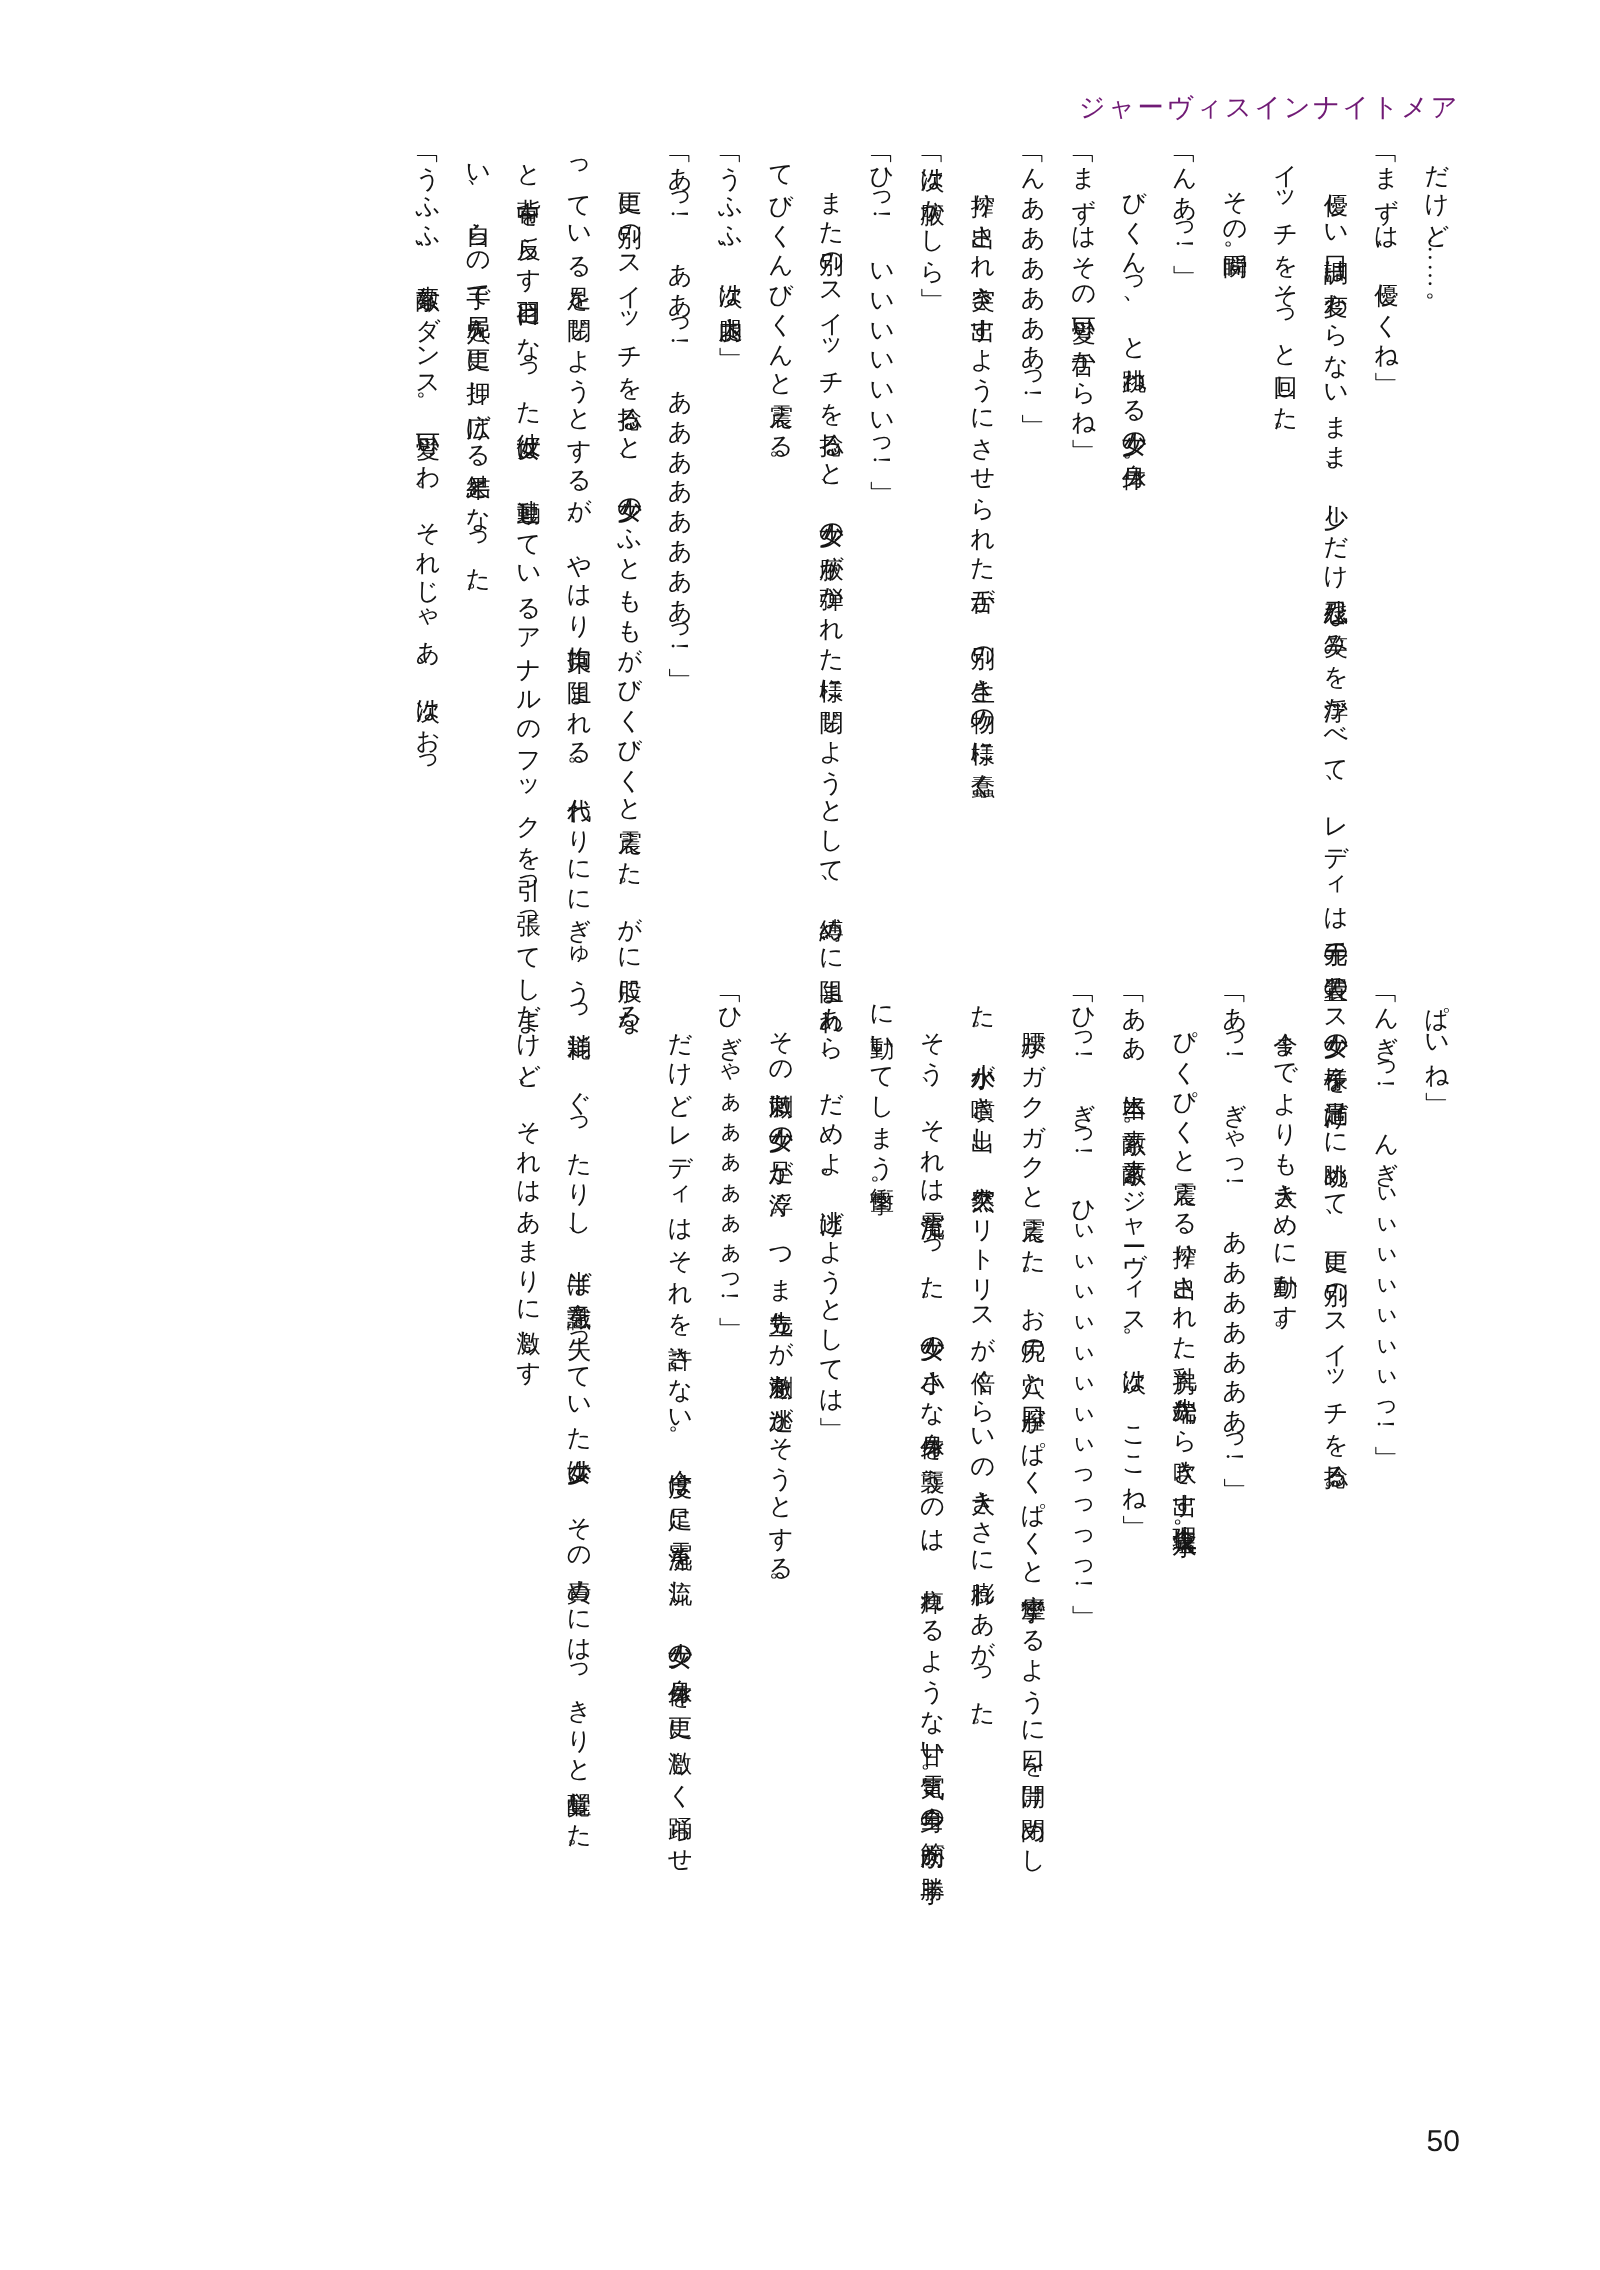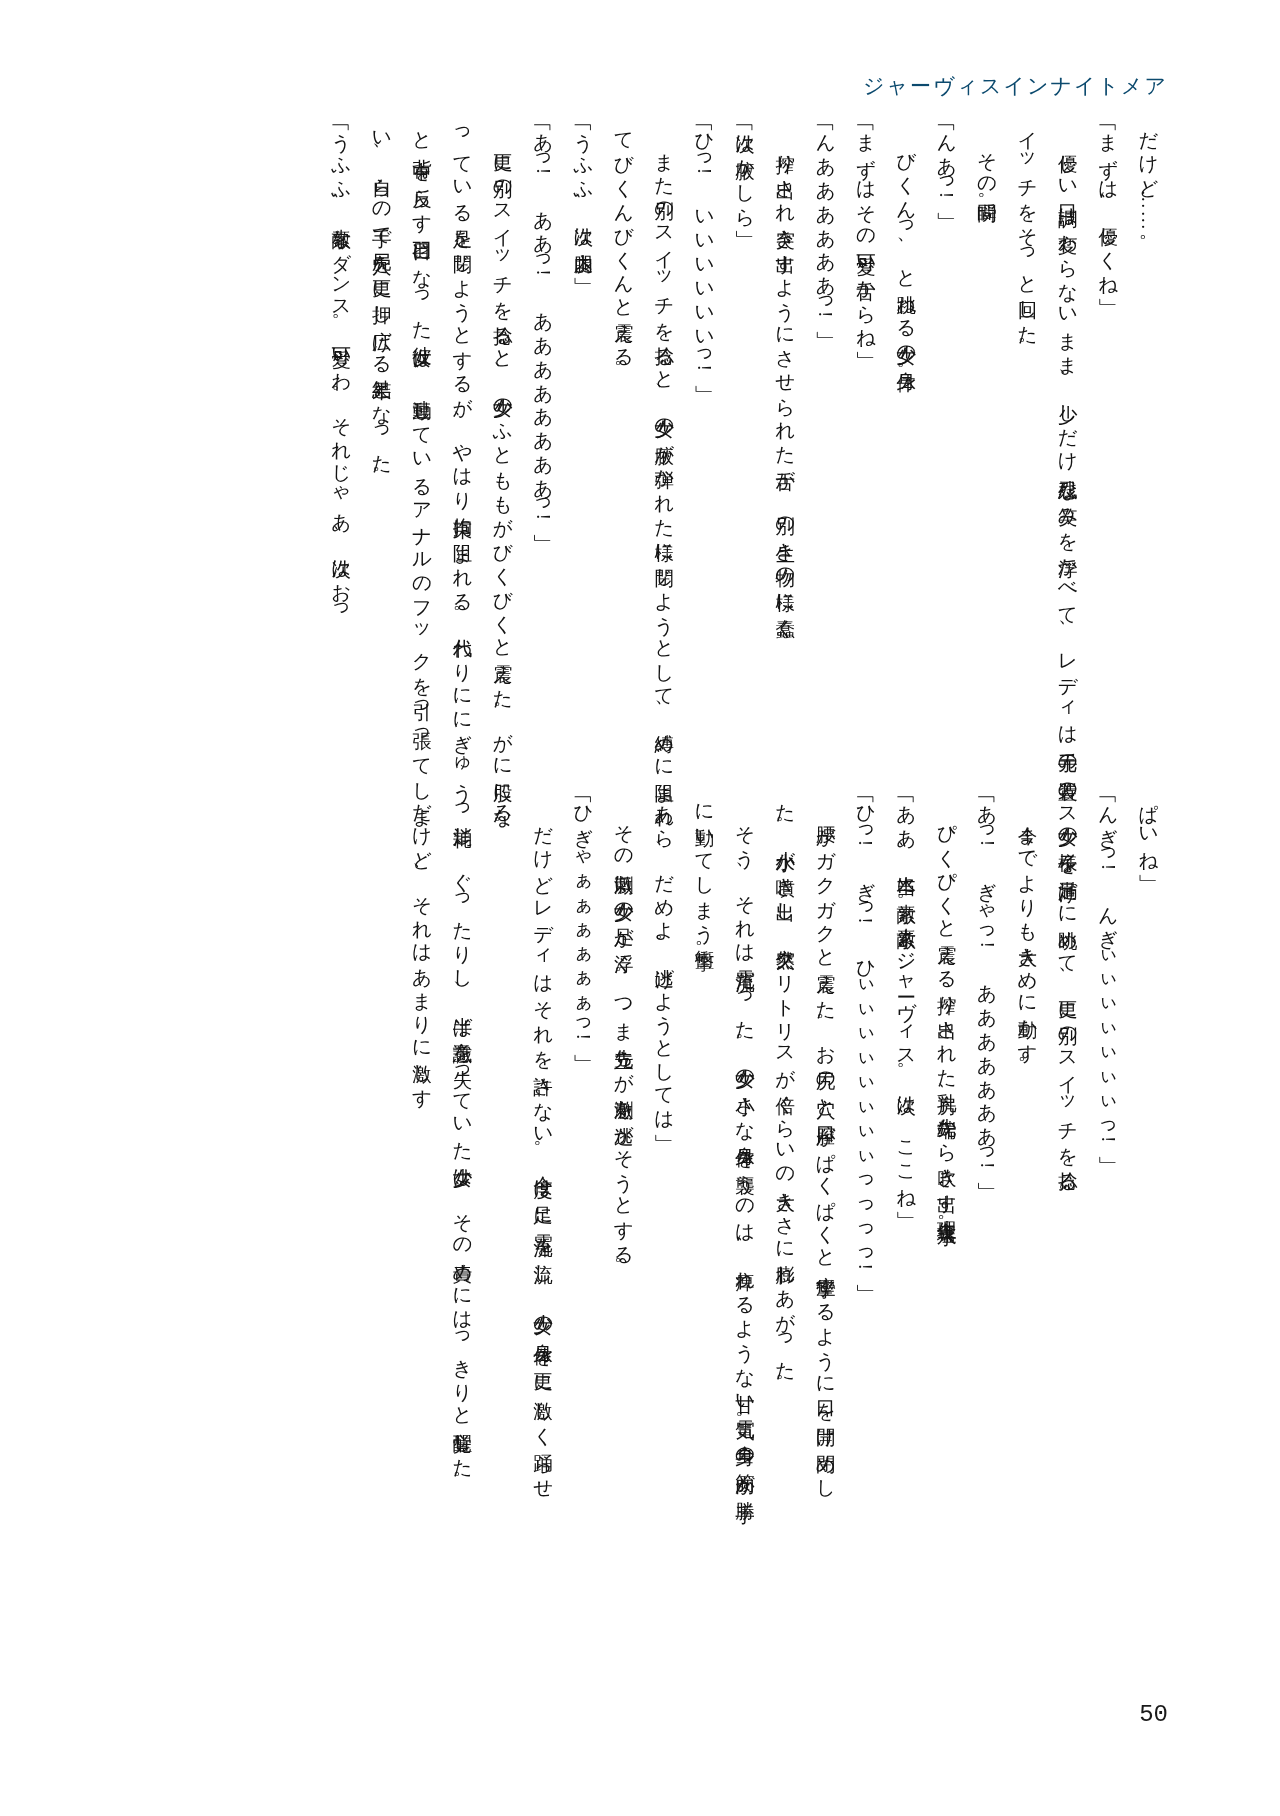--- a/index.html
+++ b/index.html
@@ -23,33 +23,33 @@
     background: #ffffff;
   }
 
   
   .running-head {
     position: absolute;
     top: 72px;
     right: 112px;
     font-size: 21px;
     letter-spacing: 2px;
-    color: #0c4a6e;
+    color: #701a75;
     white-space: nowrap;
     font-family: "Liberation Sans", "DejaVu Sans", sans-serif;
   }
 
   
   .folio {
     position: absolute;
     bottom: 88px;
     right: 112px;
     font-size: 24px;
     color: #1a1a1a;
-    font-family: Liberation Mono, monospace;
+    font-family: Liberation Sans, sans-serif;
   }
 
   
   .vtext-block {
     position: absolute;
     writing-mode: vertical-rl;
     -webkit-writing-mode: vertical-rl;
     text-orientation: mixed;
     font-size: 19.5px;
     line-height: 2.07;

